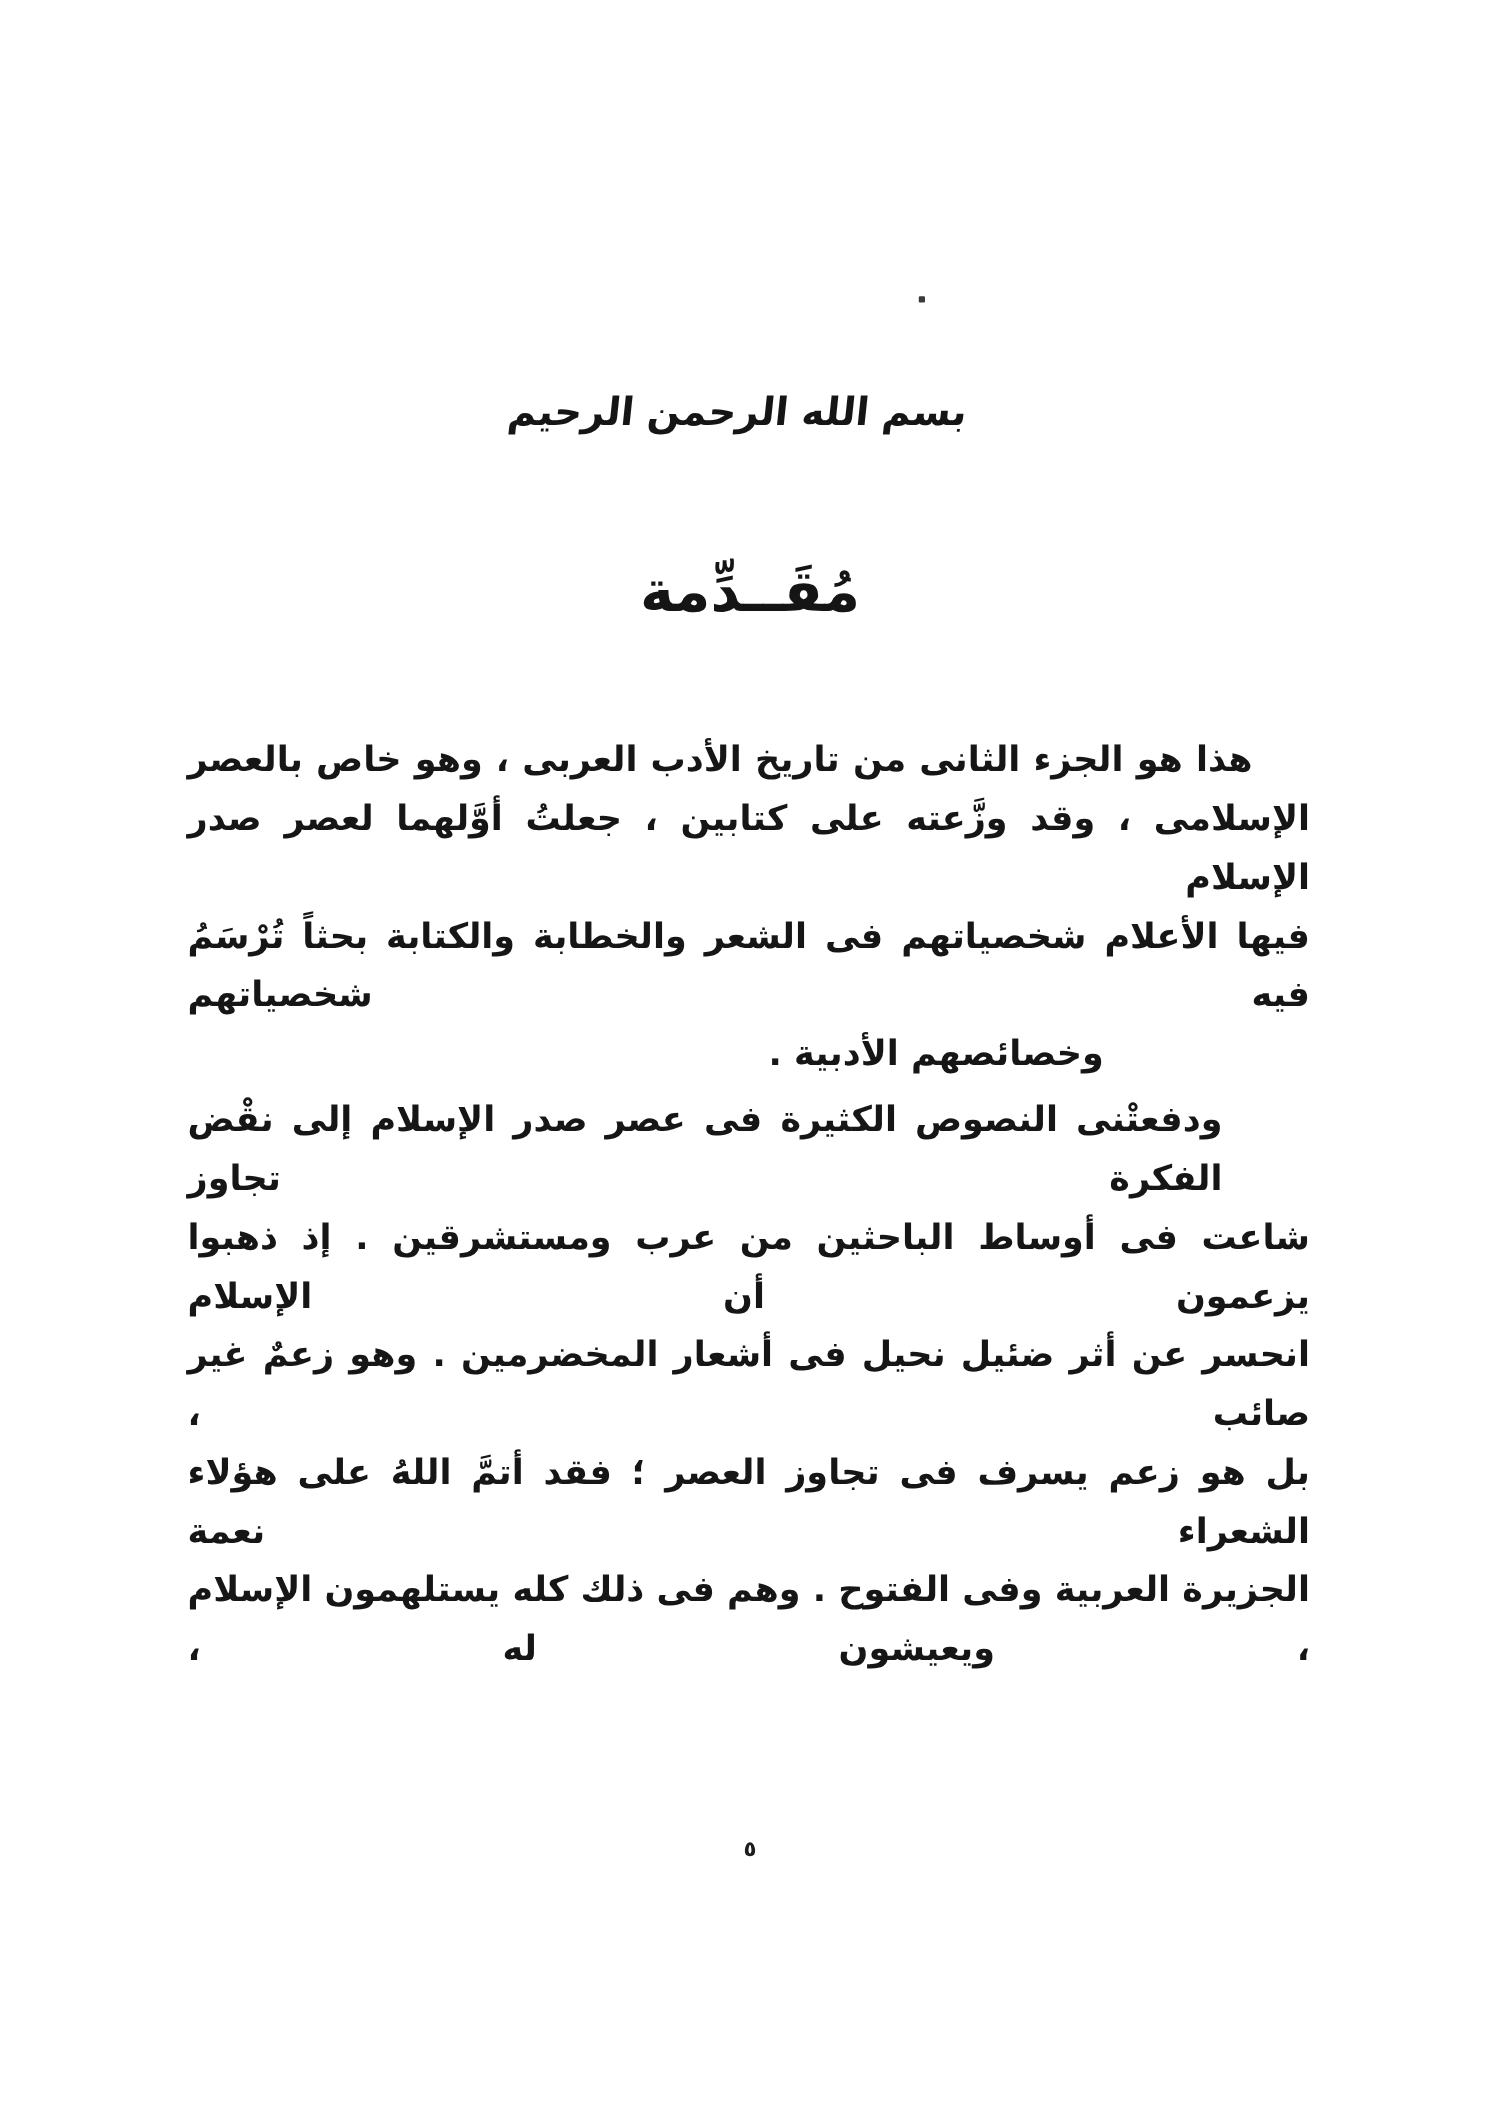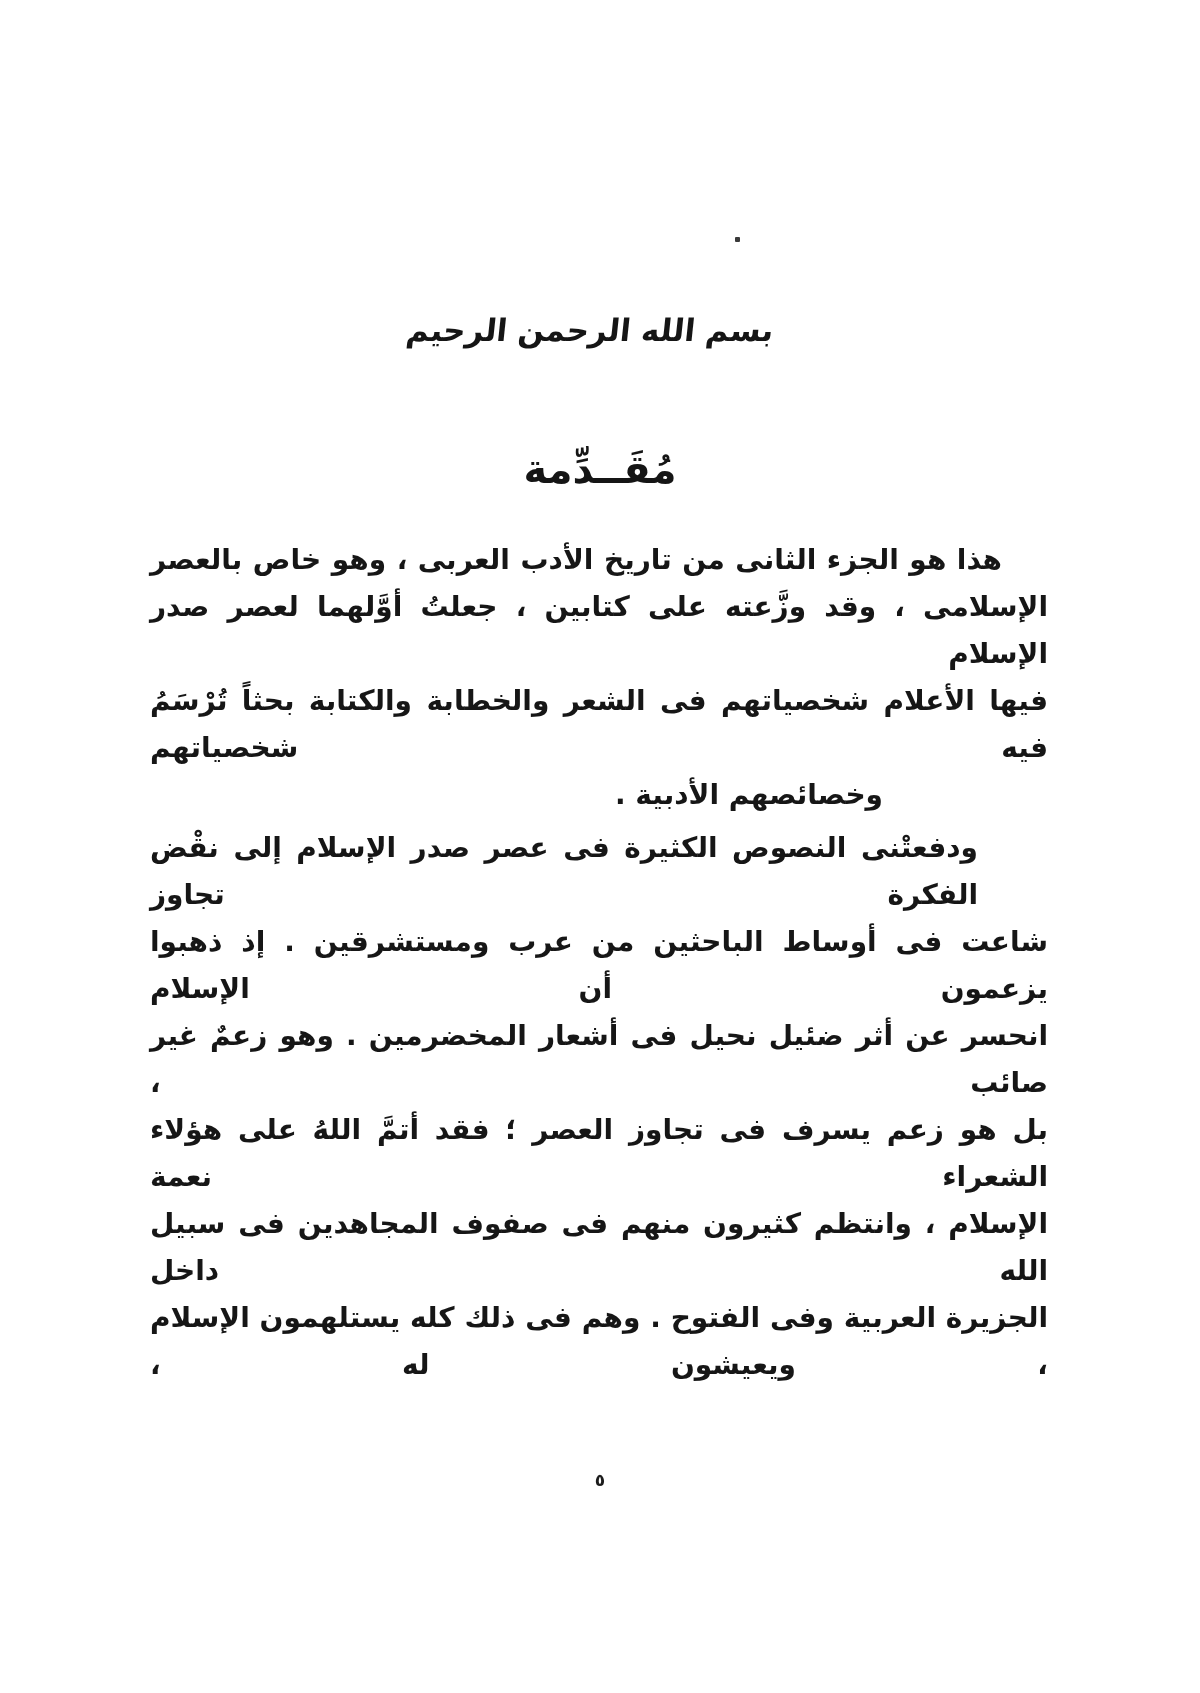--- a/index.html
+++ b/index.html
@@ -39,27 +39,27 @@
     letter-spacing: -1px;
     color: #151515;
   }
   .doc-title {
     position: absolute;
     top: 446px;
     left: 0;
     right: 0;
     text-align: center;
     direction: rtl;
-    font-size: 40px;
+    font-size: 46px;
     font-weight: bold;
     color: #151515;
   }
   .body-text {
     position: absolute;
-    top: 536px;
+    top: 584px;
     right: 152px;
     width: 898px;
     direction: rtl;
     font-size: 28px;
     font-weight: 600;
     line-height: 47px;
     color: #161616;
   }
   .para { margin: 0; }
   .para + .para { margin-top: 6px; }
@@ -101,20 +101,19 @@
         <div class="line first">هذا هو الجزء الثانى من تاريخ الأدب العربى ، وهو خاص بالعصر</div>
         <div class="line">الإسلامى ، وقد وزَّعته على كتابين ، جعلتُ أوَّلهما لعصر صدر الإسلام</div>
         <div class="line">فيها الأعلام شخصياتهم فى الشعر والخطابة والكتابة بحثاً تُرْسَمُ فيه شخصياتهم</div>
         <div class="line plast">وخصائصهم الأدبية .</div>
       </div>
       <div class="para" data-para="1">
         <div class="line first">ودفعتْنى النصوص الكثيرة فى عصر صدر الإسلام إلى نقْض الفكرة تجاوز</div>
         <div class="line">شاعت فى أوساط الباحثين من عرب ومستشرقين . إذ ذهبوا يزعمون أن الإسلام</div>
         <div class="line">انحسر عن أثر ضئيل نحيل فى أشعار المخضرمين . وهو زعمٌ غير صائب ،</div>
         <div class="line">بل هو زعم يسرف فى تجاوز العصر ؛ فقد أتمَّ اللهُ على هؤلاء الشعراء نعمة</div>
-        <div class="line">الإسلام ، وانتظم كثيرون منهم فى صفوف المجاهدين فى سبيل الله داخل</div>
         <div class="line">الجزيرة العربية وفى الفتوح . وهم فى ذلك كله يستلهمون الإسلام ، ويعيشون له ،</div>
       </div>
     </div>
 
   <div class="page-number">٥</div>
 
 </div>
 
 </body></html>

